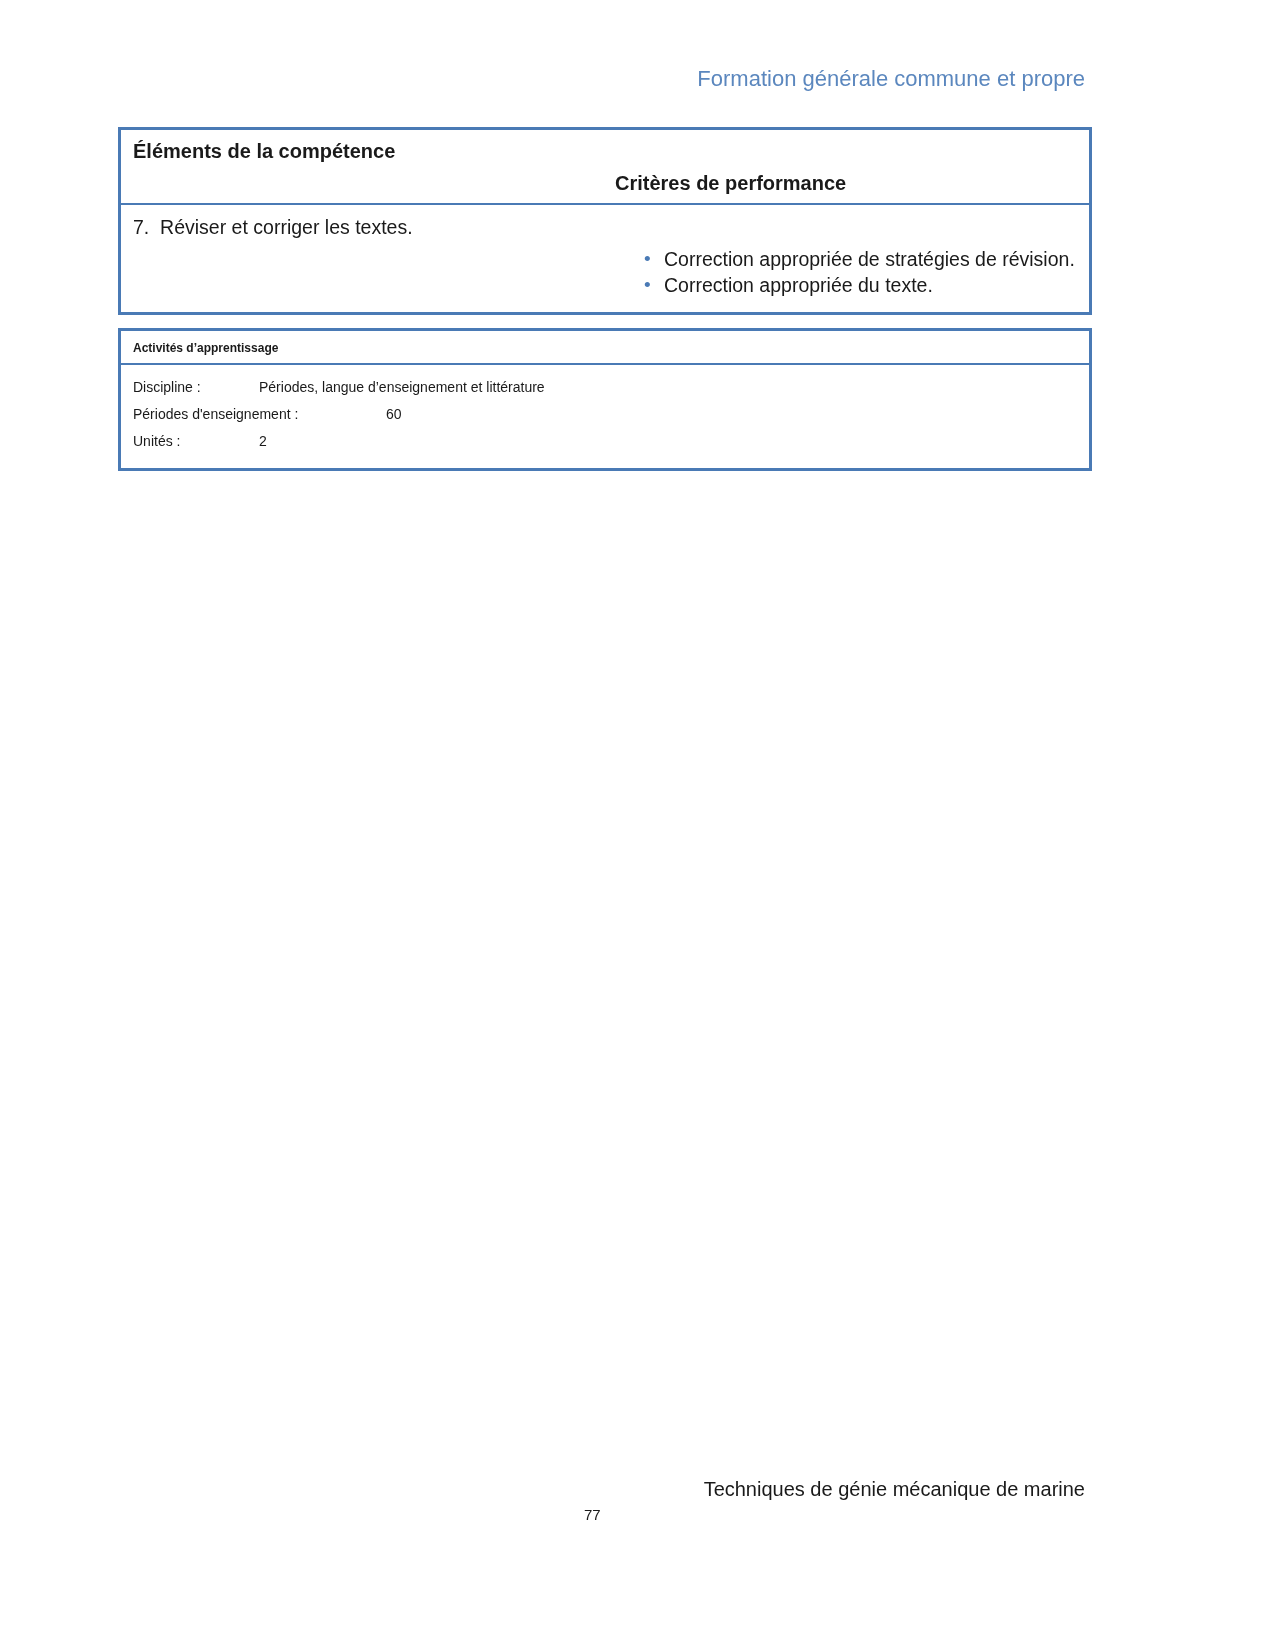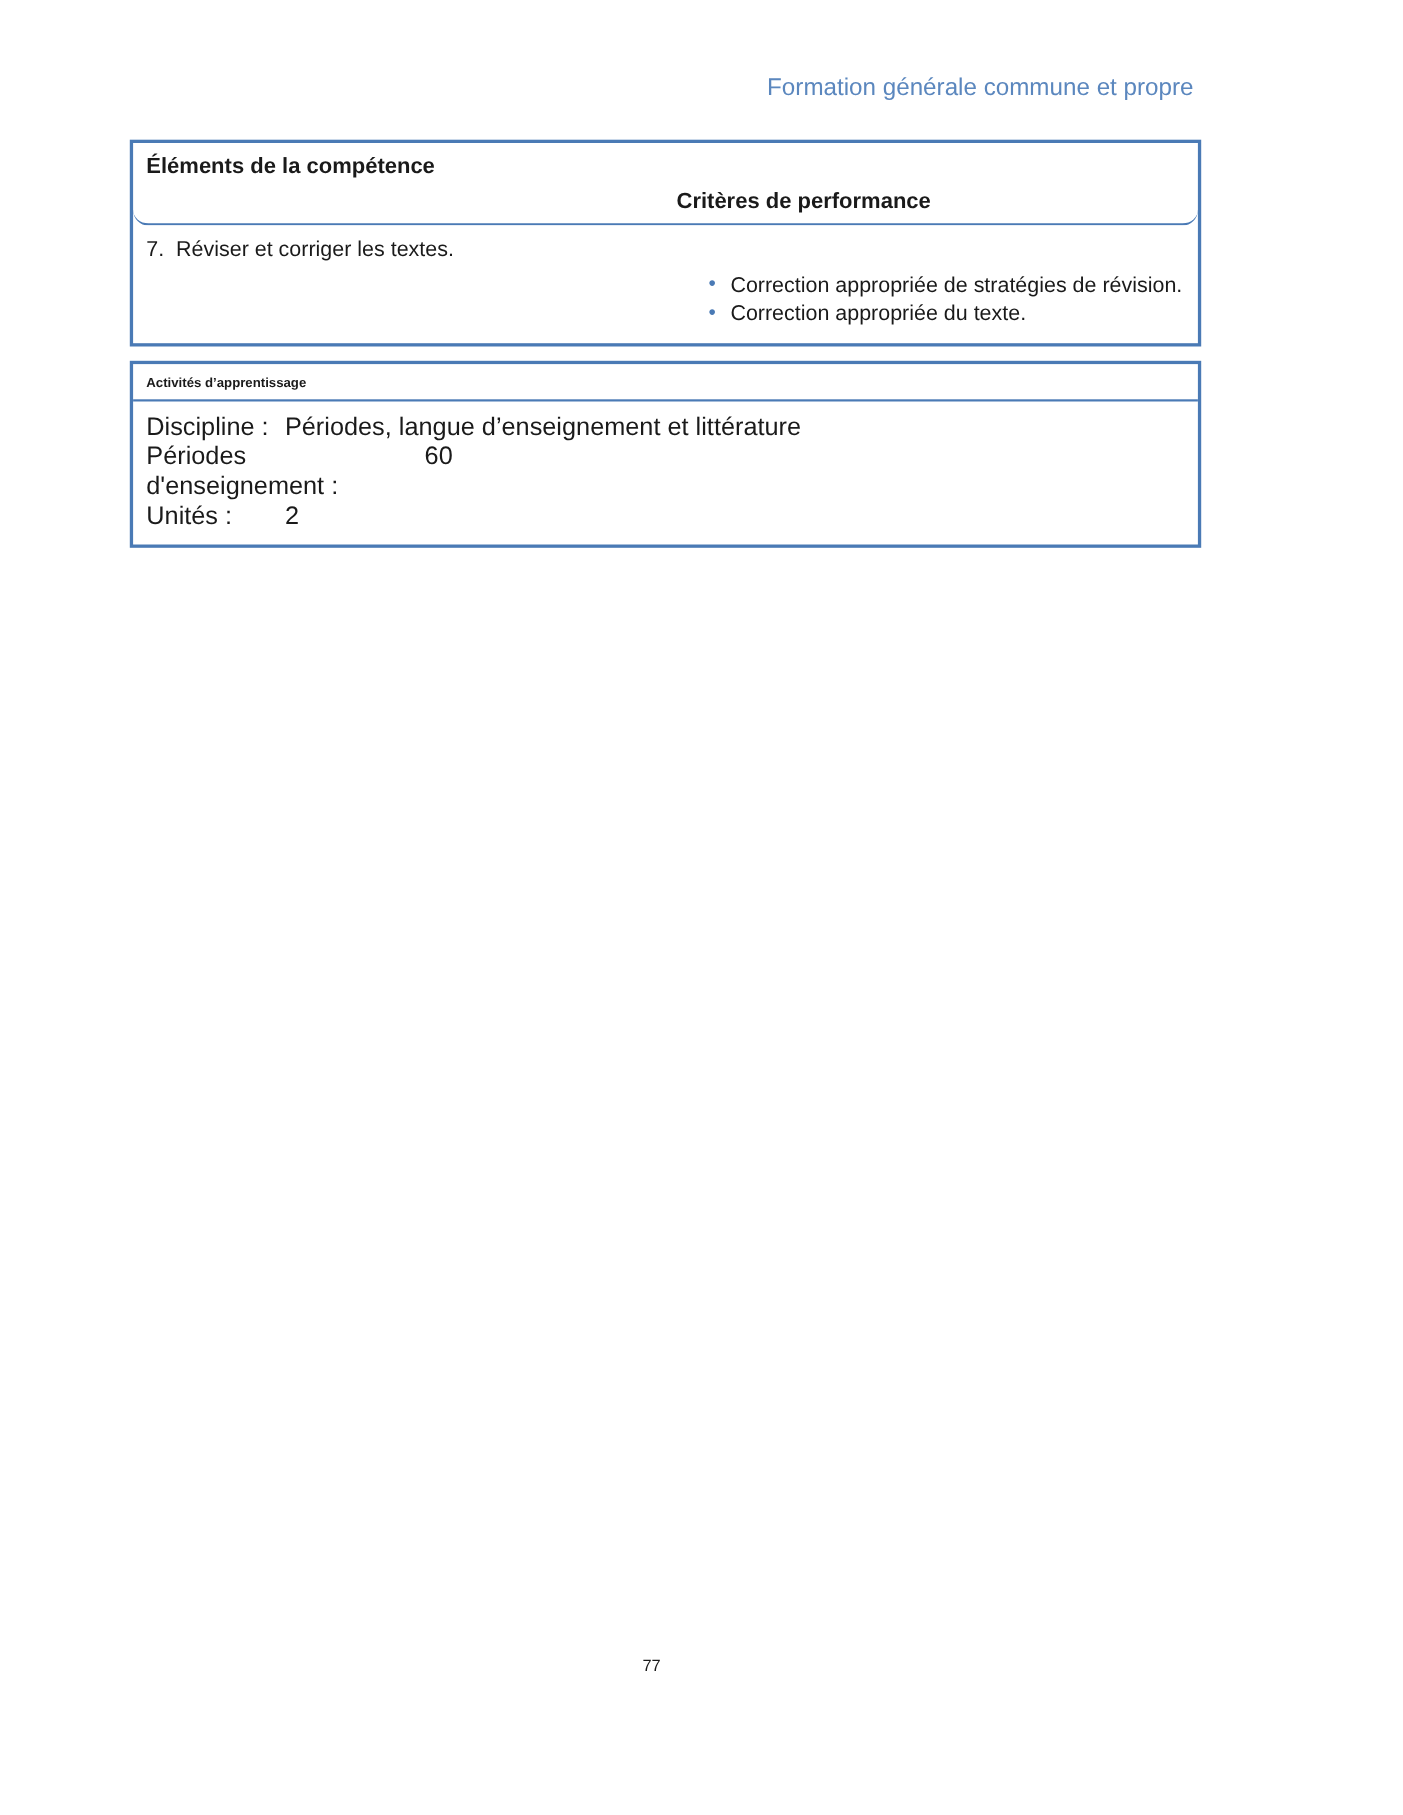--- a/index.html
+++ b/index.html
@@ -36,21 +36,20 @@
     background: #ffffff;
   }
   .competence-box { margin-bottom: 13px; }
 
   .comp-header-row {
     display: flex;
     padding: 10px 12px 8px 12px;
     border-bottom: 2px solid var(--accent);
     font-weight: bold;
     font-size: 20px;
-    border-radius: 14px;
   }
   .comp-body-row {
     display: flex;
     padding: 9px 12px 14px 12px;
     font-size: 19.5px;
     line-height: 26px;
     gap: 23px;
   }
   .col1 { width: 482px; flex: 0 0 auto; padding-right: 20px; white-space: pre-wrap; }
   .col2 { flex: 1 1 auto; margin-top: 32px; }
@@ -69,21 +68,21 @@
   .bullet-text { flex: 1 1 auto; }
 
   .act-header {
     padding: 10px 12px 8px 12px;
     border-bottom: 2px solid var(--accent);
     font-weight: bold;
     font-size: 12px;
   }
   .act-body {
     padding: 9px 12px 13px 12px;
-    font-size: 23px;
+    font-size: 14px;
     line-height: 27px;
   }
   .act-row { display: flex; }
   .act-label { flex: 0 0 auto; }
   .act-row:nth-child(1) .act-label { width: 126px; }
   .act-row:nth-child(2) .act-label { width: 253px; }
   .act-row:nth-child(3) .act-label { width: 126px; }
   .act-value { flex: 1 1 auto; }
 
   .footer-program {
@@ -141,16 +140,17 @@
         </div>
         <div class="act-row">
           <span class="act-label">Unités :</span>
           <span class="act-value">2</span>
         </div>
       </div>
     </div>
 
   </div>
 
+  <div class="footer-program">Techniques de génie mécanique de marine</div>
 
   <div class="footer-page-number">77</div>
 
 </div>
 
 </body></html>

